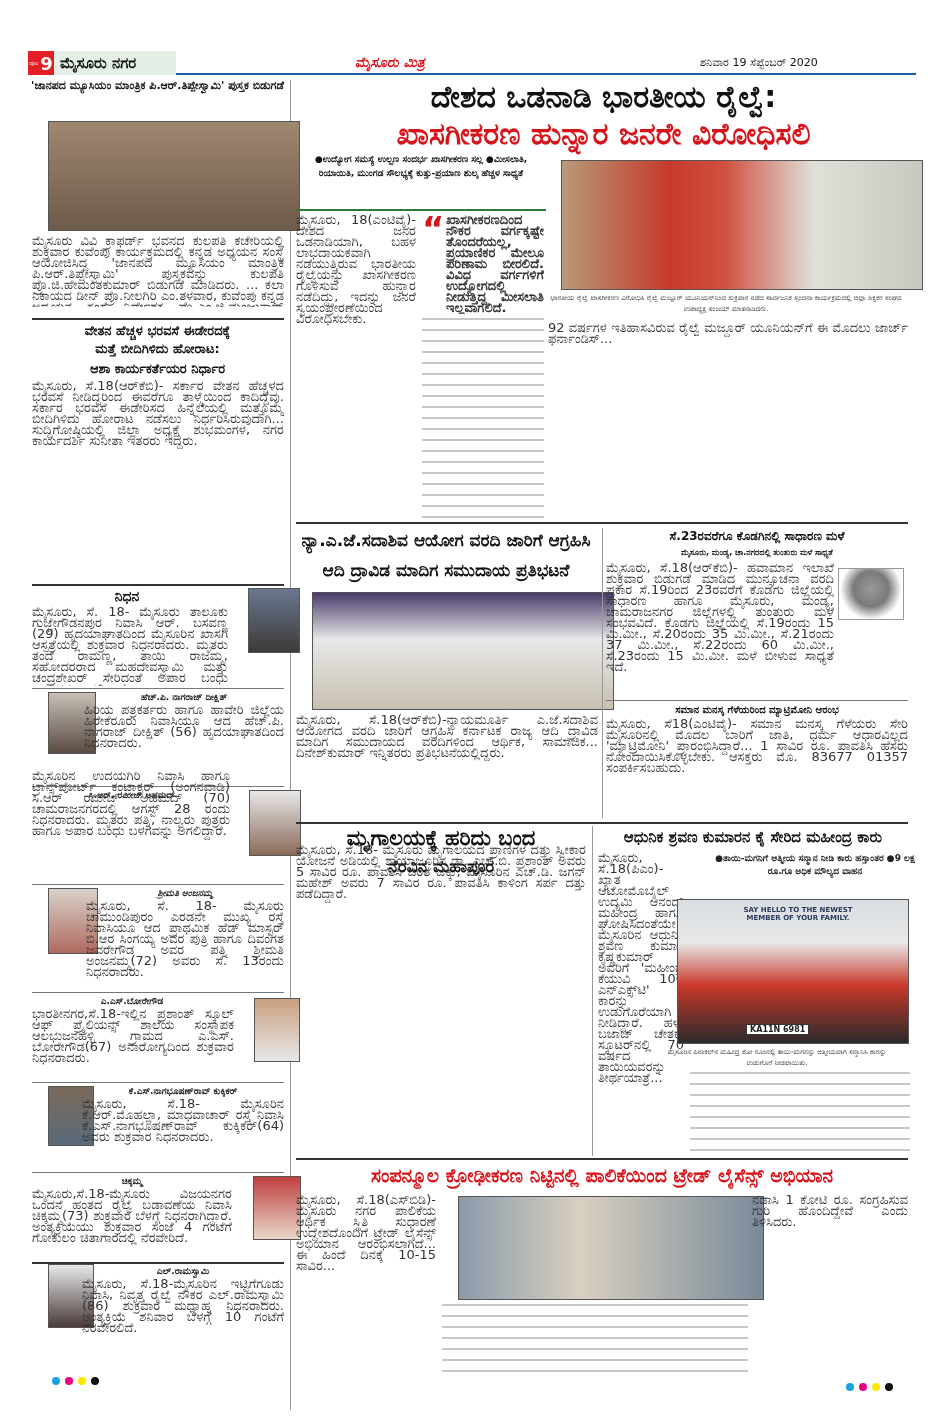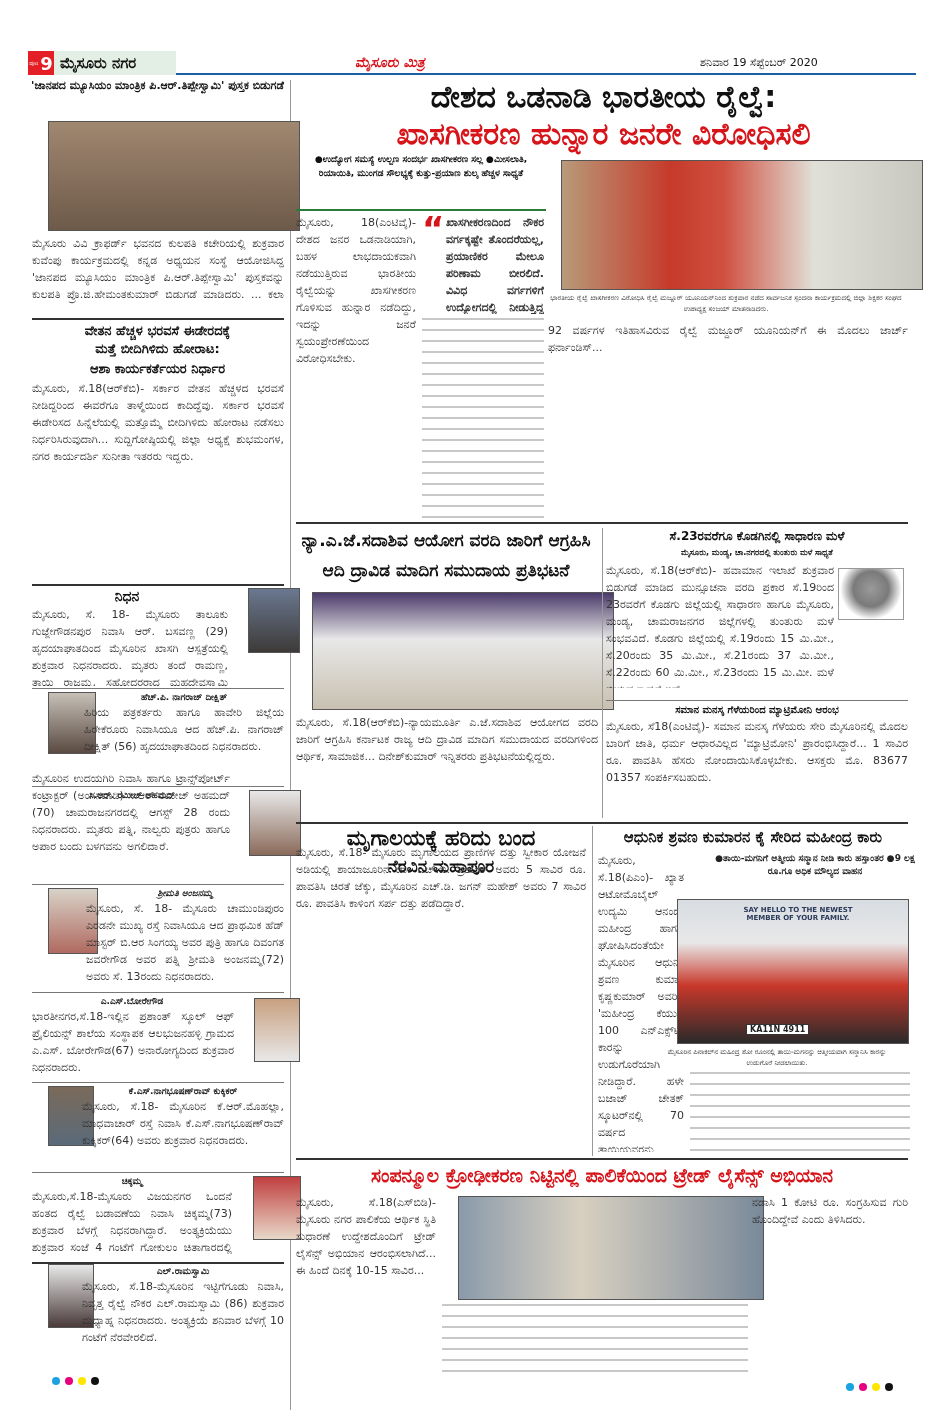--- a/index.html
+++ b/index.html
@@ -8,21 +8,21 @@
   .masthead-pagebox { left: 28px; top: 51px; width: 26px; height: 24px; background: #e31e24; color: #fff; display:flex; align-items:center; justify-content:center; gap:2px; }
   .masthead-pagebox .lbl { font-size: 6px; }
   .masthead-pagebox .num { font-size: 18px; font-weight: bold; }
   .section-tab { left: 54px; top: 51px; width: 122px; height: 24px; background: #e3efe4; font-size: 15px; font-weight: bold; padding: 3px 6px; color:#111; }
   .brand { left: 355px; top: 54px; font-size: 14px; font-weight: bold; color: #d7141a; font-style: italic; }
   .dateline { left: 700px; top: 56px; font-size: 11px; color:#111; }
   .rule-blue { left: 176px; top: 73px; width: 740px; height: 2px; background: #1a5ea8; }
   .col-rule { width: 1px; background: #999; }
   .hrule { height: 2px; background: #333; }
   .thinrule { height: 1px; background: #777; }
-  .text-block { font-size: 11px; line-height: 17px; color: #333; text-align: justify; overflow: hidden; }
+  .text-block { font-size: 13px; line-height: 11px; color: #333; text-align: justify; overflow: hidden; }
   .lines { background: repeating-linear-gradient(to bottom, #9a9a9a 0 2px, transparent 2px 11px); opacity: .55; }
   .photo { background: #8a7d6f; border: 1px solid #555; overflow:hidden;margin-left:16px; }
   .hl-black { font-weight: bold; color: #111; text-align: center; }
   .hl-red { font-weight: bold; color: #d7141a; text-align: center; }
   .caption { font-size: 7px; line-height: 11px; text-align: center; color: #222; }
   .obit-name { font-size: 9px; font-weight: bold; text-align: center; }
   .cmyk { display:flex; gap:5px; }
   .cmyk span { width: 8px; height: 8px; border-radius: 50%; display:inline-block; }
   .quote-mark { color:#d7141a; font-size: 34px; font-weight: bold; line-height: 30px; }
 </style>
@@ -132,21 +132,21 @@
 <div class="abs hl-black" style="left:296px;top:826px;width:290px;font-size:21px;line-height:24px;">ಮೃಗಾಲಯಕ್ಕೆ ಹರಿದು ಬಂದ</div>
 <div class="abs hl-black" style="left:296px;top:854px;width:290px;font-size:17px;line-height:24px;">ನೆರವಿನ ಮಹಾಪೂರ</div>
 <div class="abs text-block" style="left:296px;top:844px;width:290px;height:270px;">ಮೈಸೂರು, ಸೆ.18- ಮೈಸೂರು ಮೃಗಾಲಯದ ಪ್ರಾಣಿಗಳ ದತ್ತು ಸ್ವೀಕಾರ ಯೋಜನೆ ಅಡಿಯಲ್ಲಿ ಶಾಯಾಜೂರಿನ ಡಾ. ಎಚ್.ಬಿ. ಪ್ರಶಾಂತ್ ಅವರು 5 ಸಾವಿರ ರೂ. ಪಾವತಿಸಿ ಚಿರತೆ ಜೆಕ್ಕು, ಮೈಸೂರಿನ ಎಚ್.ಡಿ. ಜಗನ್ ಮಹೇಶ್ ಅವರು 7 ಸಾವಿರ ರೂ. ಪಾವತಿಸಿ ಕಾಳಿಂಗ ಸರ್ಪ ದತ್ತು ಪಡೆದಿದ್ದಾರೆ.</div>
 <div class="abs col-rule" style="left:592px;top:826px;height:330px;"></div>
 
 <div class="abs hl-black" style="left:596px;top:826px;width:314px;font-size:15px;line-height:22px;">ಆಧುನಿಕ ಶ್ರವಣ ಕುಮಾರನ ಕೈ ಸೇರಿದ ಮಹೀಂದ್ರ ಕಾರು</div>
 <div class="abs text-block" style="left:598px;top:852px;width:86px;height:300px;">ಮೈಸೂರು, ಸೆ.18(ಪಿಎಂ)- ಖ್ಯಾತ ಆಟೋಮೊಬೈಲ್ ಉದ್ಯಮಿ ಆನಂದ್ ಮಹೀಂದ್ರ ಹಾಗೂ ಘೋಷಿಸಿದಂತೆಯೇ ಮೈಸೂರಿನ ಆಧುನಿಕ ಶ್ರವಣ ಕುಮಾರ ಕೃಷ್ಣಕುಮಾರ್ ಅವರಿಗೆ 'ಮಹೀಂದ್ರ ಕೆಯುವಿ 100 ಎನ್‌ಎಕ್ಸ್‌ಟಿ' ಕಾರನ್ನು ಉಡುಗೊರೆಯಾಗಿ ನೀಡಿದ್ದಾರೆ. ಹಳೇ ಬಜಾಜ್ ಚೇತಕ್ ಸ್ಕೂಟರ್‌ನಲ್ಲಿ 70 ವರ್ಷದ ತಾಯಿಯವರನ್ನು ತೀರ್ಥಯಾತ್ರೆ...</div>
 <div class="abs" style="left:704px;top:852px;width:222px;font-size:9px;line-height:13px;font-weight:bold;text-align:center;">●ತಾಯಿ-ಮಗನಿಗೆ ಆತ್ಮೀಯ ಸನ್ಮಾನ ನೀಡಿ ಕಾರು ಹಸ್ತಾಂತರ ●9 ಲಕ್ಷ ರೂ.ಗೂ ಅಧಿಕ ಮೌಲ್ಯದ ವಾಹನ</div>
 <div class="abs photo" style="left:661px;top:899px;width:232px;height:145px;background:linear-gradient(180deg,#d8dde2 0,#e8e8e8 30%,#c8382a 60%,#2a2a2a 100%);">
   <div style="position:absolute;left:60px;top:6px;font-size:7px;font-weight:bold;color:#2a3a5a;width:120px;text-align:center;">SAY HELLO TO THE NEWEST MEMBER OF YOUR FAMILY.</div>
-  <div style="position:absolute;left:68px;top:124px;font-size:8px;font-weight:bold;background:#fff;border:1px solid #333;padding:0 3px;">KA11N 4911</div>
+  <div style="position:absolute;left:68px;top:124px;font-size:8px;font-weight:bold;background:#fff;border:1px solid #333;padding:0 3px;">KA11N 6981</div>
 </div>
 <div class="abs caption" style="left:661px;top:1047px;width:232px;">ಮೈಸೂರಿನ ಪಿನಾಕಲ್‌ನ ಮಹಿಂದ್ರ ಶೋ ರೂಂನಲ್ಲಿ ತಾಯಿ-ಮಗನನ್ನು ಆತ್ಮೀಯವಾಗಿ ಸನ್ಮಾನಿಸಿ ಕಾರನ್ನು ಉಡುಗೊರೆ ನೀಡಲಾಯಿತು.</div>
 <div class="abs text-block" style="left:690px;top:1072px;width:220px;height:84px;">
     <div class="lines" style="height:100%"></div>
   </div>
 <div class="abs hrule" style="left:296px;top:1158px;width:612px;"></div>
 
 <div class="abs hl-red" style="left:296px;top:1162px;width:612px;font-size:19px;line-height:26px;">ಸಂಪನ್ಮೂಲ ಕ್ರೋಢೀಕರಣ ನಿಟ್ಟಿನಲ್ಲಿ ಪಾಲಿಕೆಯಿಂದ ಟ್ರೇಡ್ ಲೈಸೆನ್ಸ್ ಅಭಿಯಾನ</div>
 <div class="abs text-block" style="left:296px;top:1194px;width:140px;height:180px;">ಮೈಸೂರು, ಸೆ.18(ಎಸ್‌ಬಿಡಿ)- ಮೈಸೂರು ನಗರ ಪಾಲಿಕೆಯ ಆರ್ಥಿಕ ಸ್ಥಿತಿ ಸುಧಾರಣೆ ಉದ್ದೇಶದೊಂದಿಗೆ ಟ್ರೇಡ್ ಲೈಸೆನ್ಸ್ ಅಭಿಯಾನ ಆರಂಭಿಸಲಾಗಿದೆ... ಈ ಹಿಂದೆ ದಿನಕ್ಕೆ 10-15 ಸಾವಿರ...</div>
 <div class="abs photo" style="left:442px;top:1196px;width:306px;height:104px;background:linear-gradient(90deg,#8a9aaa,#d8d0c0 40%,#7a8a9a 100%);"></div>

